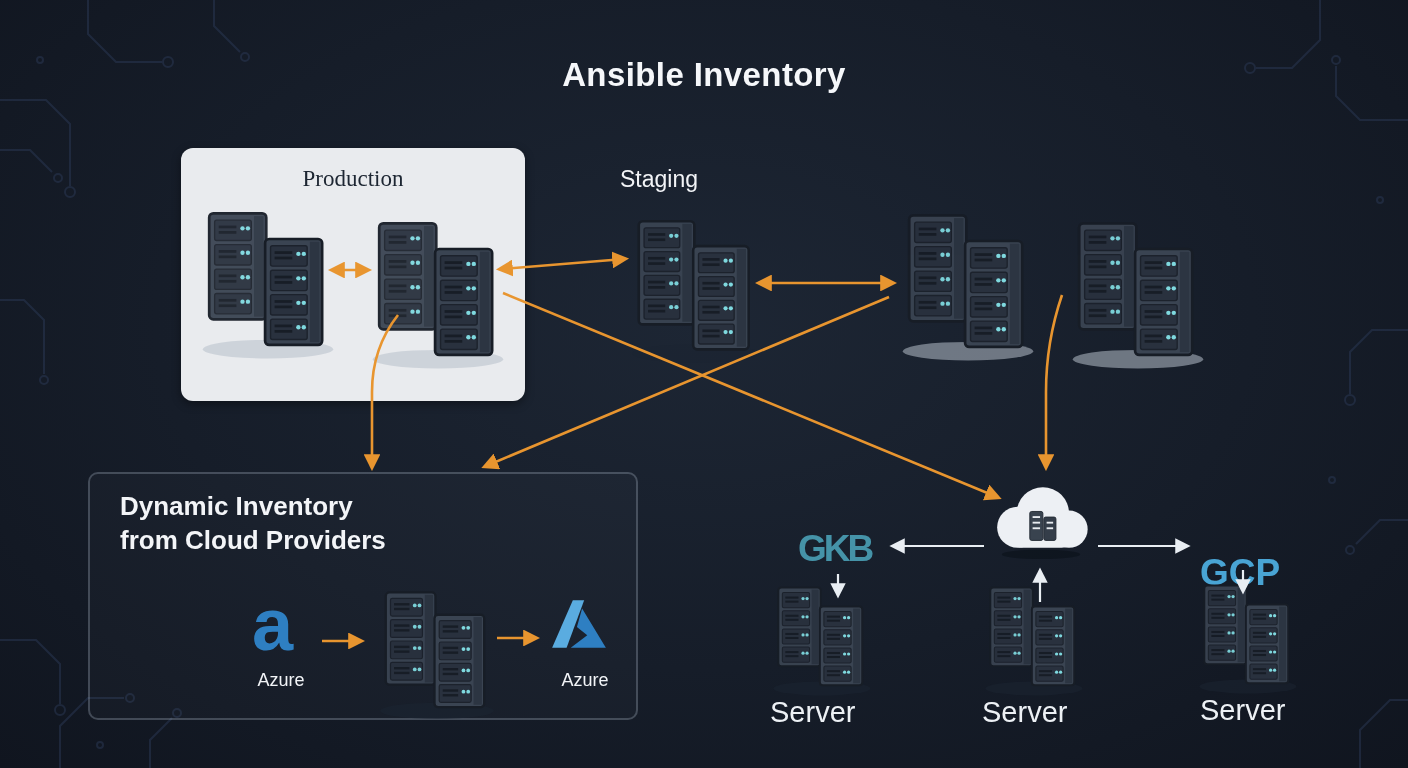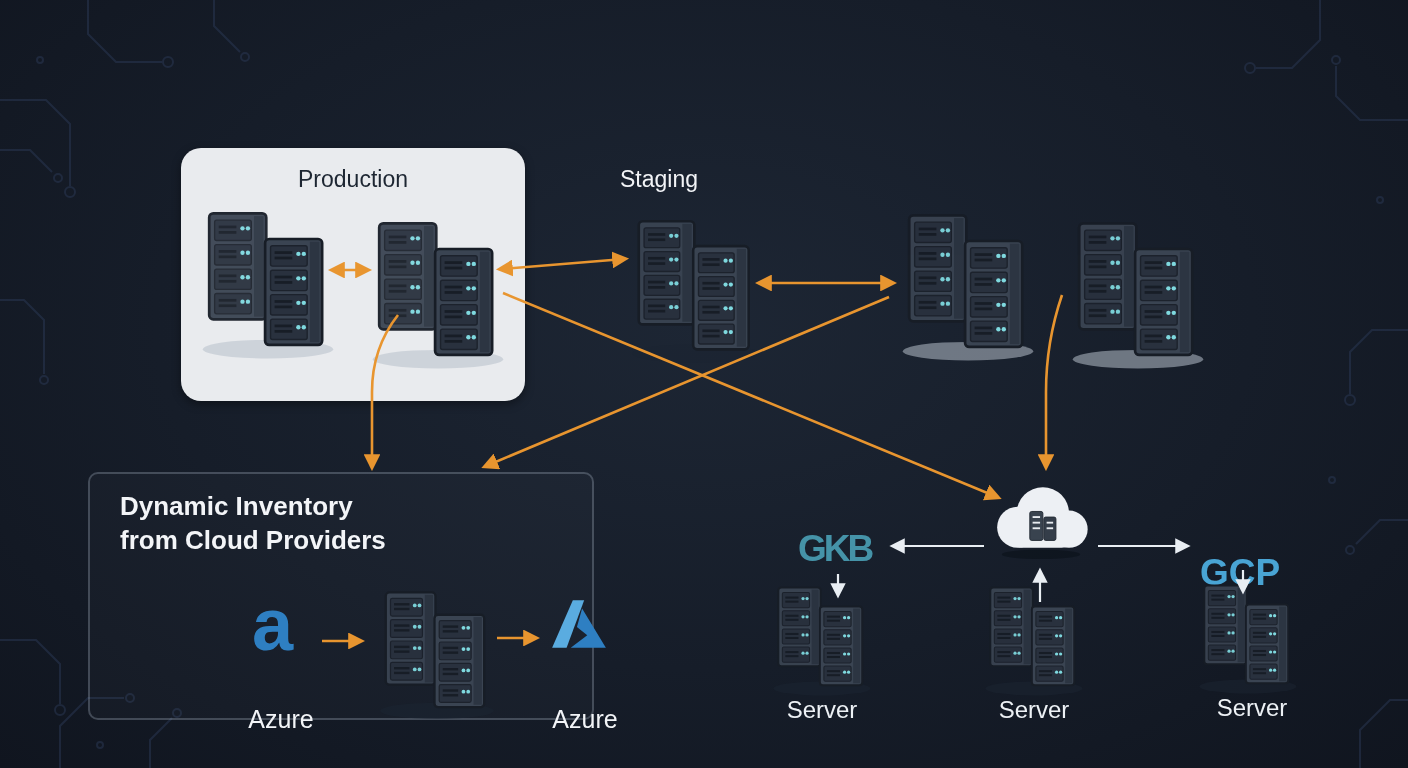--- a/index.html
+++ b/index.html
@@ -4,41 +4,41 @@
 <style>
   html,body{margin:0;padding:0;background:#0b0f16;}
   .canvas{
     position:relative;width:1408px;height:768px;overflow:hidden;
     background:radial-gradient(ellipse at 50% 42%, #1d2634 0%, #161d29 55%, #10151f 100%);
     font-family:"Liberation Sans", sans-serif;color:#fff;
   }
   .defs-hidden{position:absolute;width:0;height:0;overflow:hidden;}
   .bg-traces{position:absolute;left:0;top:0;width:1408px;height:768px;pointer-events:none;}
   .title{position:absolute;left:0;right:0;top:56px;text-align:center;font-size:33px;font-weight:700;color:#f5f7fa;letter-spacing:.4px;}
-  .env-box{position:absolute;background:#e9ebee;border-radius:20px;box-shadow:0 3px 10px rgba(0,0,0,.4);}
+  .env-box{position:absolute;background:#e9ebee;border-radius:12px;box-shadow:0 3px 10px rgba(0,0,0,.4);font-family:Liberation Serif, serif;}
   .env-box.production{left:181px;top:148px;width:344px;height:253px;}
   .env-box.development{left:882px;top:148px;width:343px;height:253px;}
   .env-label{position:absolute;width:100%;text-align:center;top:18px;font-size:23px;font-weight:500;color:#1d2632;}
   .staging-label{position:absolute;left:620px;top:166px;width:160px;text-align:left;font-size:23px;font-weight:500;color:#f2f4f7;}
   .rack-pair{position:absolute;display:block;}
   .pair-light{color:#b7c0ca;}
   .pair-dark{color:#1b2431;}
   .arrows{position:absolute;left:0;top:0;width:1408px;height:768px;pointer-events:none;}
   .cloud-wrap{position:absolute;left:985px;top:476px;}
   .gkb{position:absolute;left:798px;top:528px;font-size:37px;font-weight:700;color:#4593a8;letter-spacing:-3px;}
   .gcp{position:absolute;left:1200px;top:552px;font-size:37px;font-weight:700;color:#49a4d4;}
-  .server-label{position:absolute;text-align:center;font-size:24px;font-weight:500;color:#edf1f5;}
-  .dyn-box{position:absolute;left:88px;top:472px;width:506px;height:248px;border:2px solid rgba(170,182,198,.30);
+  .server-label{position:absolute;text-align:left;font-size:29px;font-weight:500;color:#edf1f5;}
+  .dyn-box{position:absolute;left:88px;top:472px;width:550px;height:248px;border:2px solid rgba(170,182,198,.30);
     border-radius:10px;background:rgba(255,255,255,.02);box-sizing:border-box;}
   .dyn-heading{position:absolute;left:30px;top:16px;width:272px;font-size:26px;font-weight:600;line-height:1.3;color:#f3f5f8;}
   .aws-logo{position:absolute;left:36px;top:140px;width:80px;}
   .aws-word{font-size:33px;font-weight:700;letter-spacing:-1px;color:#ffffff;line-height:1;}
   .aws-smile{display:block;margin-top:4px;}
   .azure-a{position:absolute;left:162px;top:114px;font-size:74px;font-weight:800;color:#2e7fc2;line-height:1;}
-  .azure-label{position:absolute;width:90px;text-align:center;top:196px;font-size:25px;font-weight:500;color:#f2f4f7;margin-top:35px;}
+  .azure-label{position:absolute;width:90px;text-align:center;top:196px;font-size:18px;font-weight:500;color:#f2f4f7;}
   .azure-label.left{left:146px;}
   .azure-label.right{left:450px;}
   .azure-tri{position:absolute;left:458px;top:122px;}
   .dyn-rack{position:absolute;left:286px;top:112px;}
 </style>
 </head>
 <body>
 
 <div class="canvas">
 
@@ -139,20 +139,21 @@
       <path d="M1360 768 V730 L1390 700 H1408"></path>
       <path d="M1408 520 H1380 L1356 544"></path>
         <circle cx="1350" cy="550" r="4"></circle>
       <circle cx="40" cy="60" r="3"></circle>
         <circle cx="1380" cy="200" r="3"></circle>
       <circle cx="100" cy="745" r="3"></circle>
         <circle cx="1332" cy="480" r="3"></circle>
     </g>
   </svg>
 
+  <div class="title">Ansible Inventory</div>
 
   <div class="env-box production">
     <div class="env-label">Production</div>
   </div>
   <div class="staging-label">Staging</div>
 
   <svg class="rack-pair pair-light" style="left:198px;top:206px;" width="140" height="156" viewBox="0 0 120 134">
       <use href="#rackpair" width="120" height="134"></use>
     </svg>
   <svg class="rack-pair pair-light" style="left:368px;top:216px;" width="140" height="156" viewBox="0 0 120 134">

